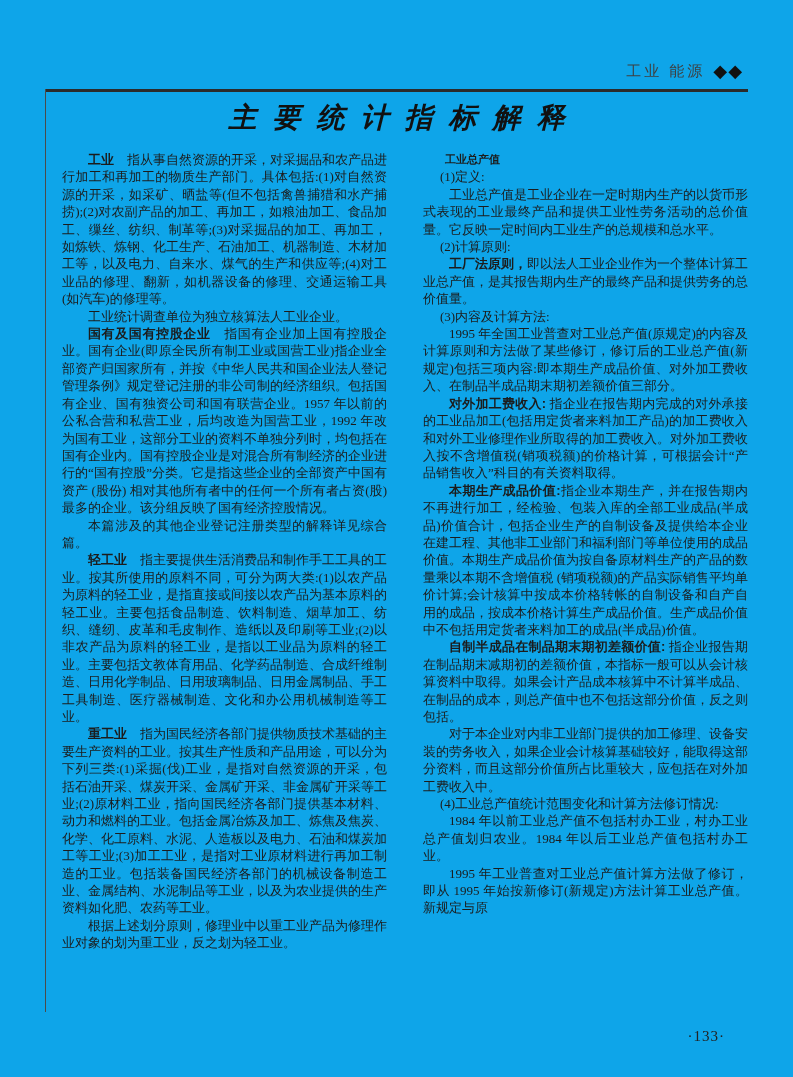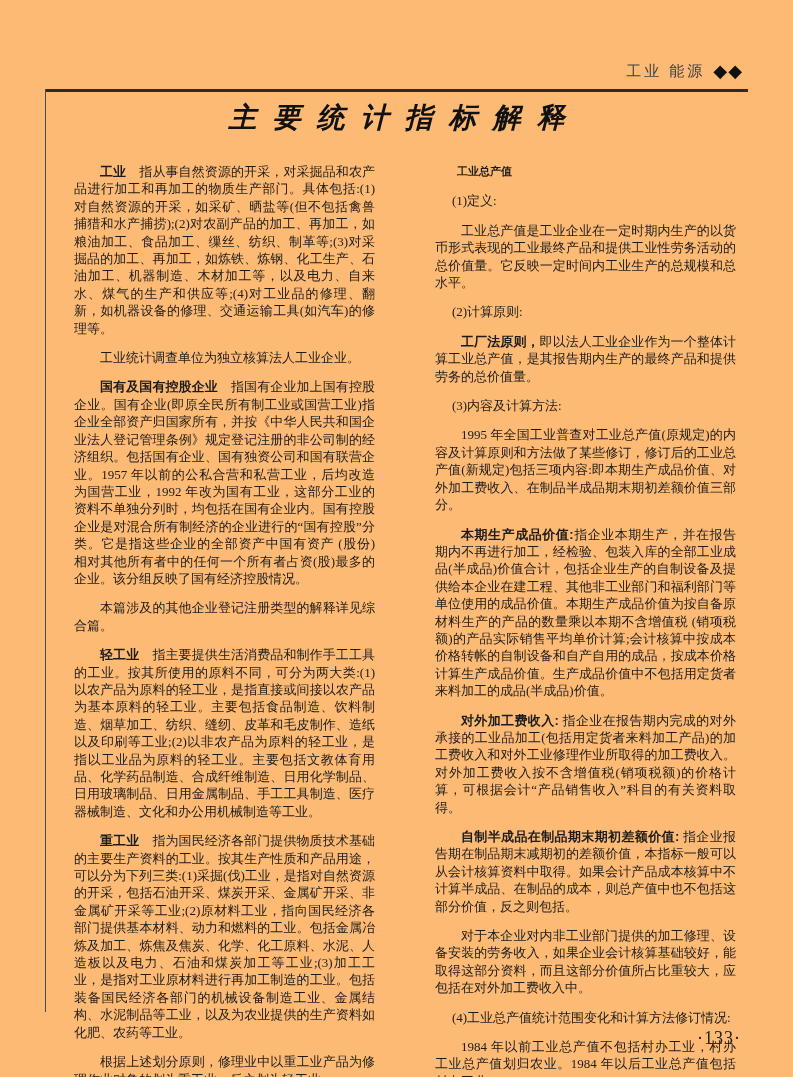--- a/index.html
+++ b/index.html
@@ -1,20 +1,20 @@
 <!DOCTYPE html>
 <html><head>
 <meta charset="utf-8">
 <style>
   html,body{margin:0;padding:0;background:#9a9a9a;}
   .page{
     position:relative;
     width:793px;height:1077px;
     margin:0 auto;
-    background:#fdba74;
+    background:#0ea5e9;
     font-family:"Liberation Serif",serif;
     color:#1c1c1c;
     overflow:hidden;
   }
   .header-label{
     position:absolute;top:60px;right:50px;
     font-family:"Liberation Sans",sans-serif;
     font-size:15px;color:#3f3f3f;letter-spacing:3px;
     display:flex;align-items:center;gap:8px;
   }
@@ -30,34 +30,34 @@
   }
   .columns{
     position:absolute;top:151px;left:62px;width:686px;
     display:flex;gap:36px;
   }
   .col{
     width:325px;
     font-size:13px;line-height:17.4px;
     text-align:justify;text-justify:inter-ideograph;
   }
-  .col p{margin:12px;text-indent:2em;}
+  .col p{margin:0;text-indent:2em;}
   .col p.label{text-indent:1.3em;}
   .col-heading{
     margin:0;text-indent:1.3em;
     font-family:"Liberation Sans",sans-serif;
     font-weight:bold;font-size:11px;
   }
   .runin{
     font-family:"Liberation Sans",sans-serif;
     font-weight:bold;
   }
   .page-number{
-    position:absolute;top:1028px;right:52px;
-    font-size:18px;color:#222;letter-spacing:1px;
+    position:absolute;top:1028px;right:68px;
+    font-size:15px;color:#222;letter-spacing:1px;
   }
 </style>
 </head>
 <body>
 
 <div class="page">
 
   <div class="header-label">
     <span>工业 能源</span>
     <span class="diamonds">◆◆</span>
@@ -80,22 +80,22 @@
     </div>
 
     <div class="col">
       <p class="col-heading">工业总产值</p>
       <p class="label">(1)定义:</p>
       <p><span>工业总产值是工业企业在一定时期内生产的以货币形式表现的工业最终产品和提供工业性劳务活动的总价值量。它反映一定时间内工业生产的总规模和总水平。</span></p>
       <p class="label">(2)计算原则:</p>
       <p><b class="runin">工厂法原则，</b><span>即以法人工业企业作为一个整体计算工业总产值，是其报告期内生产的最终产品和提供劳务的总价值量。</span></p>
       <p class="label">(3)内容及计算方法:</p>
       <p><span>1995 年全国工业普查对工业总产值(原规定)的内容及计算原则和方法做了某些修订，修订后的工业总产值(新规定)包括三项内容:即本期生产成品价值、对外加工费收入、在制品半成品期末期初差额价值三部分。</span></p>
+      <p><b class="runin">对外加工费收入:</b><span> 指企业在报告期内完成的对外承接的工业品加工(包括用定货者来料加工产品)的加工费收入和对外工业修理作业所取得的加工费收入。对外加工费收入按不含增值税(销项税额)的价格计算，可根据会计“产品销售收入”科目的有关资料取得。</span></p>
       <p><b class="runin">本期生产成品价值:</b><span>指企业本期生产，并在报告期内不再进行加工，经检验、包装入库的全部工业成品(半成品)价值合计，包括企业生产的自制设备及提供给本企业在建工程、其他非工业部门和福利部门等单位使用的成品价值。本期生产成品价值为按自备原材料生产的产品的数量乘以本期不含增值税 (销项税额)的产品实际销售平均单价计算;会计核算中按成本价格转帐的自制设备和自产自用的成品，按成本价格计算生产成品价值。生产成品价值中不包括用定货者来料加工的成品(半成品)价值。</span></p>
-      <p><b class="runin">对外加工费收入:</b><span> 指企业在报告期内完成的对外承接的工业品加工(包括用定货者来料加工产品)的加工费收入和对外工业修理作业所取得的加工费收入。对外加工费收入按不含增值税(销项税额)的价格计算，可根据会计“产品销售收入”科目的有关资料取得。</span></p>
       <p><b class="runin">自制半成品在制品期末期初差额价值:</b><span> 指企业报告期在制品期末减期初的差额价值，本指标一般可以从会计核算资料中取得。如果会计产品成本核算中不计算半成品、在制品的成本，则总产值中也不包括这部分价值，反之则包括。</span></p>
       <p><span>对于本企业对内非工业部门提供的加工修理、设备安装的劳务收入，如果企业会计核算基础较好，能取得这部分资料，而且这部分价值所占比重较大，应包括在对外加工费收入中。</span></p>
       <p class="label">(4)工业总产值统计范围变化和计算方法修订情况:</p>
       <p><span>1984 年以前工业总产值不包括村办工业，村办工业总产值划归农业。1984 年以后工业总产值包括村办工业。</span></p>
       <p><span>1995 年工业普查对工业总产值计算方法做了修订，即从 1995 年始按新修订(新规定)方法计算工业总产值。新规定与原</span></p>
     </div>
 
   </div>
 
   <div class="page-number">·133·</div>

